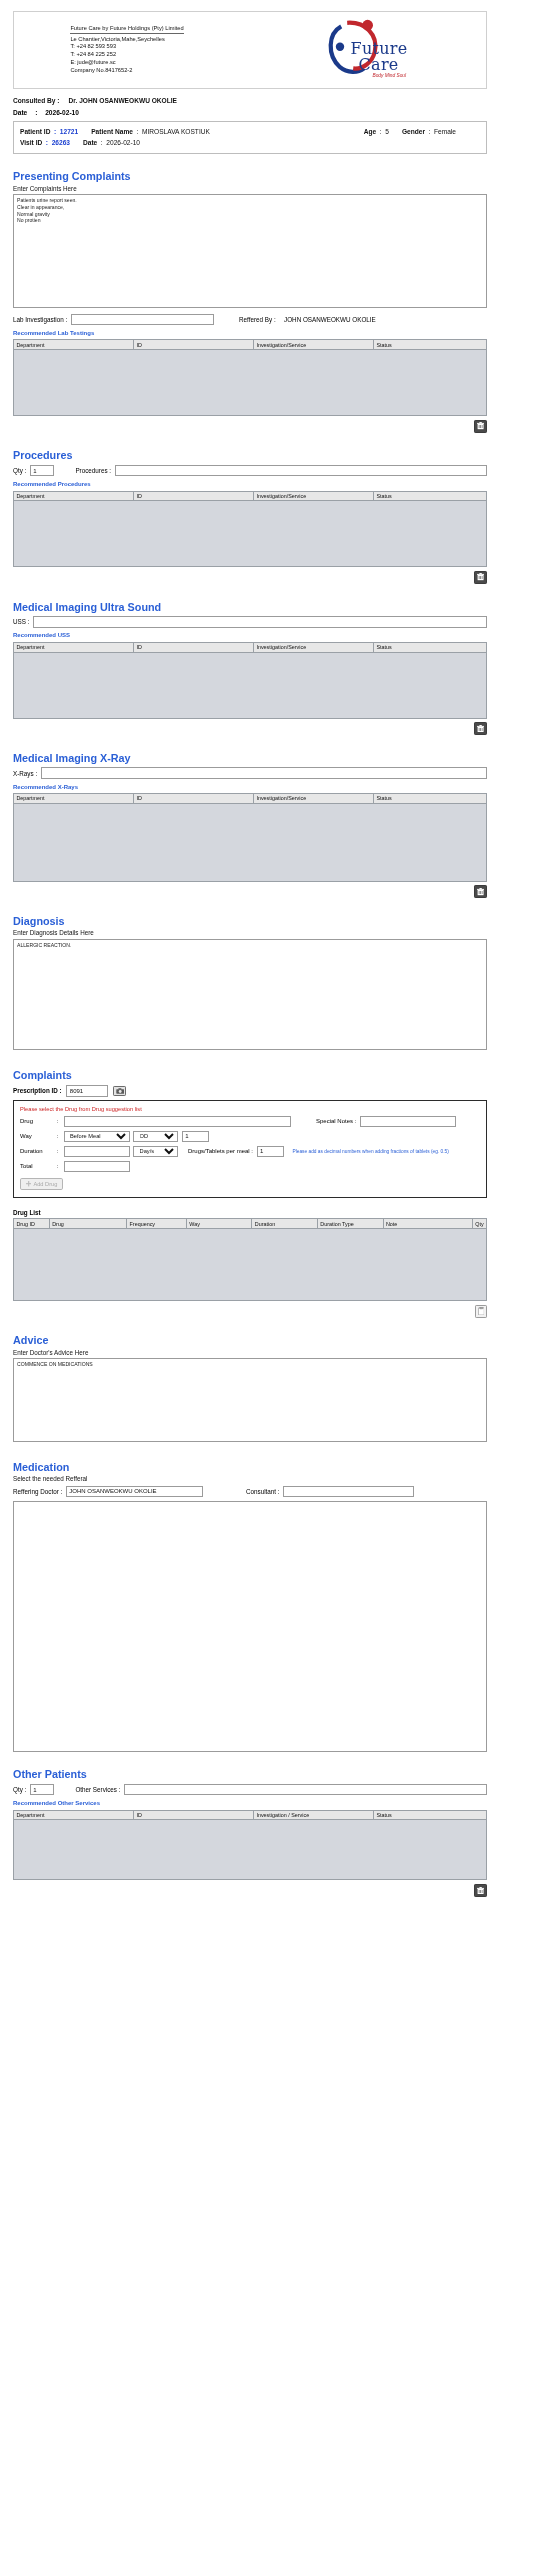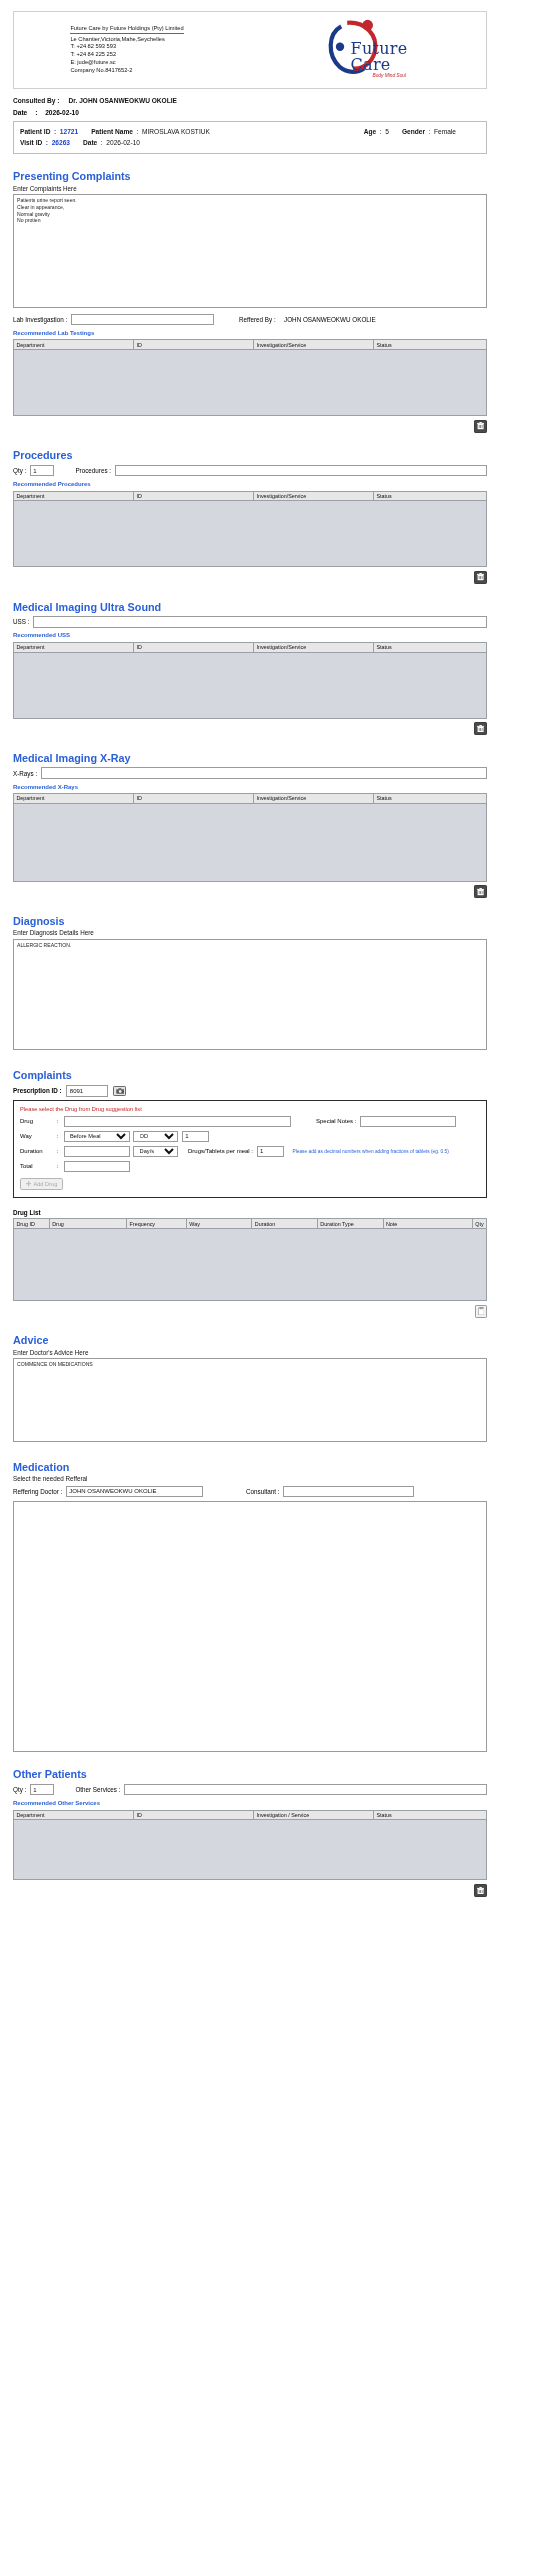--- a/index.html
+++ b/index.html
@@ -57,21 +57,21 @@
   .logo-text {
     position: absolute;
     left: 35px;
     top: 23px;
     font-family: "DejaVu Serif", serif;
     font-size: 16px;
     color: #1b3a8a;
     line-height: 15.5px;
     letter-spacing: 0.3px;
   }
-  .logo-text .care { color: #1b3a8a; }
+  .logo-text .care { color: #1b3a8a; margin-left: 8px; }
   .logo-sub {
     position: absolute;
     left: 57px;
     top: 55px;
     font-size: 4.8px;
     color: #c1272d;
     font-style: italic;
   }
 
   

